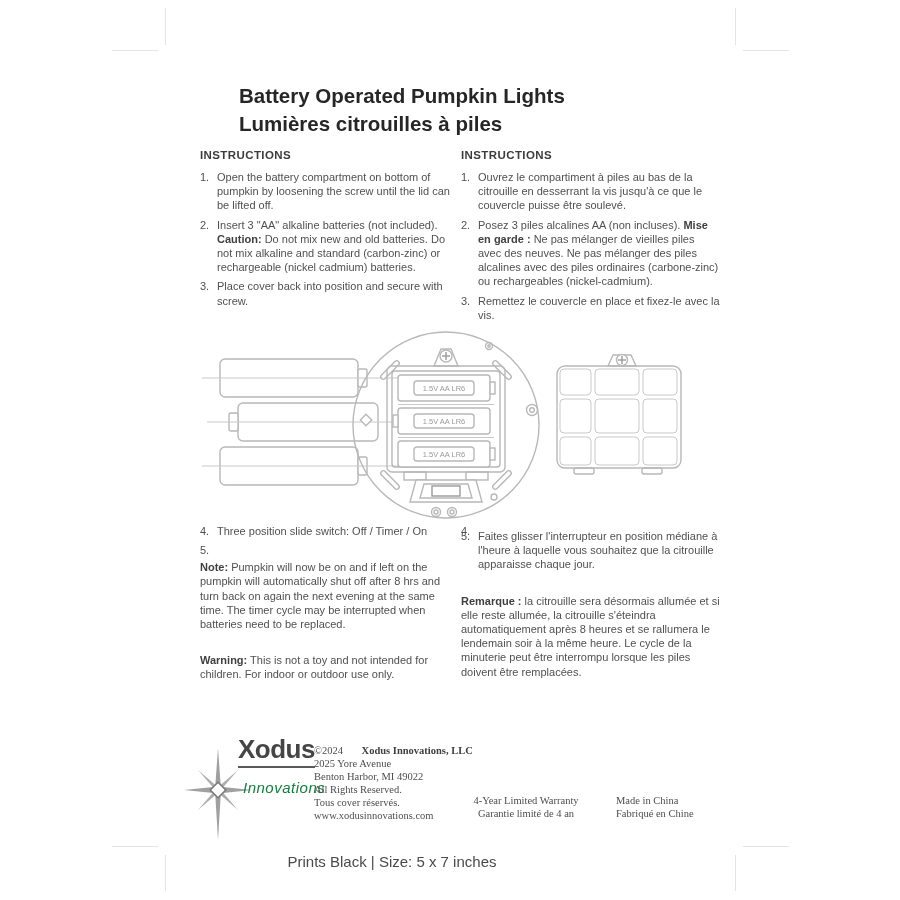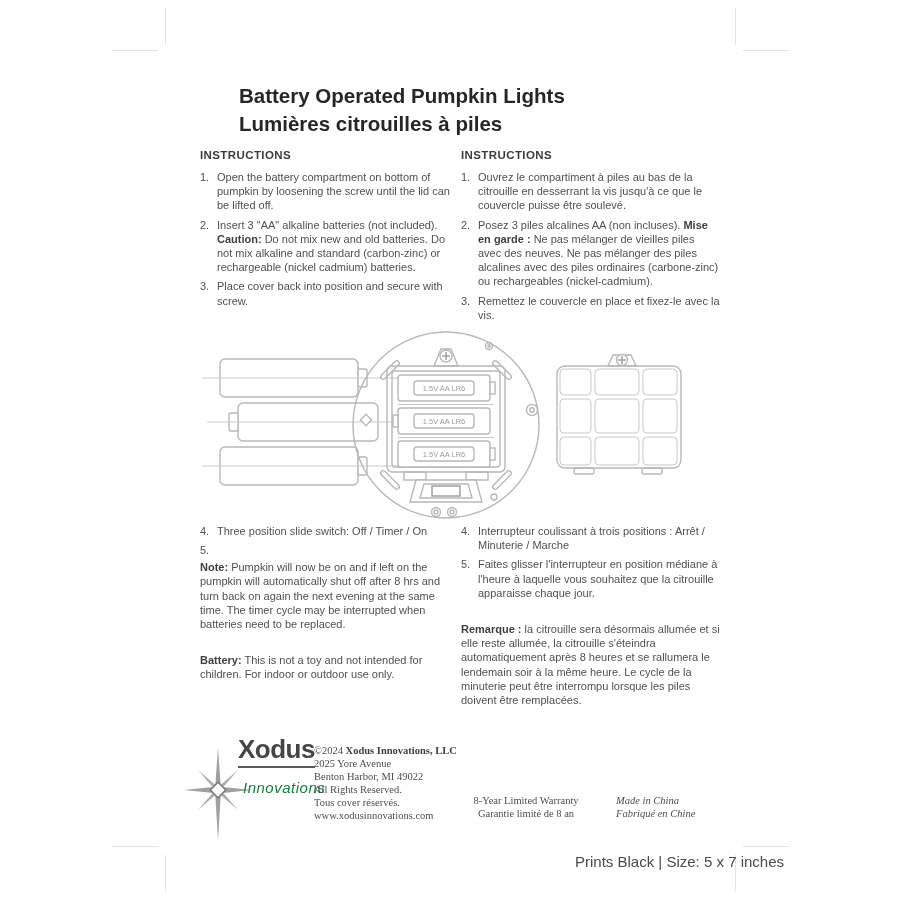--- a/index.html
+++ b/index.html
@@ -19,22 +19,22 @@
   svg .fw{fill:#ffffff;stroke:#b8b8b8;stroke-width:1.4;}
   svg .thin{stroke:#c9c9c9;stroke-width:1;fill:none;}
   svg .dk{stroke:#9a9a9a;stroke-width:1.4;fill:none;}
   svg text{font-family:"Liberation Sans",sans-serif;fill:#9a9a9a;}
   .logo-name{position:absolute;left:238px;top:734px;font-size:26px;font-weight:700;
              color:#454545;letter-spacing:-.5px;border-bottom:2px solid #5a5a5a;padding-bottom:1px;}
   .logo-sub{position:absolute;left:243px;top:779px;font-size:15px;font-style:italic;
             color:#15803d;letter-spacing:.5px;}
   .serifblock{position:absolute;font-family:"Liberation Serif",serif;font-size:10.5px;
               line-height:12.9px;color:#4d4d4d;}
-  .serifblock b{color:#3f3f3f;}
-  .caption{position:absolute;left:0;top:853px;width:784px;text-align:right;
+  .serifblock b{color:#3f3f3f;margin-left:16px;}
+  .caption{position:absolute;left:0;top:853px;width:784px;text-align:center;
            font-size:15px;color:#4a4a4a;}
 </style>
 </head>
 <body>
 
 <div class="page">
 
   <div>
     <div class="cropmark" style="left:165px;top:8px;width:1px;height:37px;"></div>
     <div class="cropmark" style="left:112px;top:50px;width:46px;height:1px;"></div>
@@ -177,26 +177,26 @@
   </svg>
 
   <div class="col" style="left:200px;top:524px;width:254px;">
     <div class="step">
       <span class="num">4.</span><span><span>Three position slide switch: Off / Timer / On</span><strong></strong><span></span></span>
     </div>
     <div class="step">
       <span class="num">5.</span>
     </div>
     <p class="note"><strong>Note:</strong><span> Pumpkin will now be on and if left on the pumpkin will automatically shut off after 8 hrs and turn back on again the next evening at the same time.  The timer cycle may be interrupted when batteries need to be replaced.</span></p>
-    <p class="note"><strong>Battery:</strong><span> This is not a toy and not intended for children. For indoor or outdoor use only.</span></p>
+    <p class="note"><strong>Warning:</strong><span> This is not a toy and not intended for children. For indoor or outdoor use only.</span></p>
   </div>
 
   <div class="col" style="left:461px;top:524px;width:259px;">
     <div class="step">
-      <span class="num">4.</span><span><span>Interrupteur coulissant à trois positions : Arrêt / Minuterie / Marche</span><strong></strong><span></span></span>
+      <span class="num">4.</span>
     </div>
     <div class="step">
       <span class="num">5.</span><span><span>Faites glisser l'interrupteur en position médiane à l'heure à laquelle vous souhaitez que la citrouille apparaisse chaque jour.</span><strong></strong><span></span></span>
     </div>
     <p class="note"><strong>Remarque :</strong><span> la citrouille sera désormais allumée et si elle reste allumée, la citrouille s'éteindra automatiquement après 8 heures et se rallumera le lendemain soir à la même heure. Le cycle de la minuterie peut être interrompu lorsque les piles doivent être remplacées.</span></p>
   </div>
 
   <svg style="left:178px;top:742px;" width="80" height="100" viewBox="0 0 80 100">
     <polygon points="40,6 43,48 40,98 37,48" fill="#8f8f8f" opacity="0.85"></polygon>
     <polygon points="6,48 40,44.5 74,48 40,51.5" fill="#8f8f8f" opacity="0.85"></polygon>
@@ -210,24 +210,24 @@
   <div class="serifblock" style="left:314px;top:745px;">
     <div><span>©2024 </span><b>Xodus Innovations, LLC</b></div>
     <div>2025 Yore Avenue</div>
     <div>Benton Harbor, MI 49022</div>
     <div>All Rights Reserved.</div>
     <div>Tous cover réservés.</div>
     <div>www.xodusinnovations.com</div>
   </div>
 
   <div class="serifblock" style="left:456px;top:795px;width:140px;text-align:center;">
-    <div>8-Year Limited Warranty</div>
-    <div>Garantie limité de 8 an</div>
-  </div>
-
-  <div class="serifblock" style="left:616px;top:795px;font-style:italic;">
+    <div>4-Year Limited Warranty</div>
+    <div>Garantie limité de 4 an</div>
+  </div>
+
+  <div class="serifblock" style="left:616px;top:795px;">
     <div>Made in China</div>
     <div>Fabriqué en Chine</div>
   </div>
 
   <div class="caption">Prints Black | Size: 5 x 7 inches</div>
 
 </div>
 
 </body></html>

